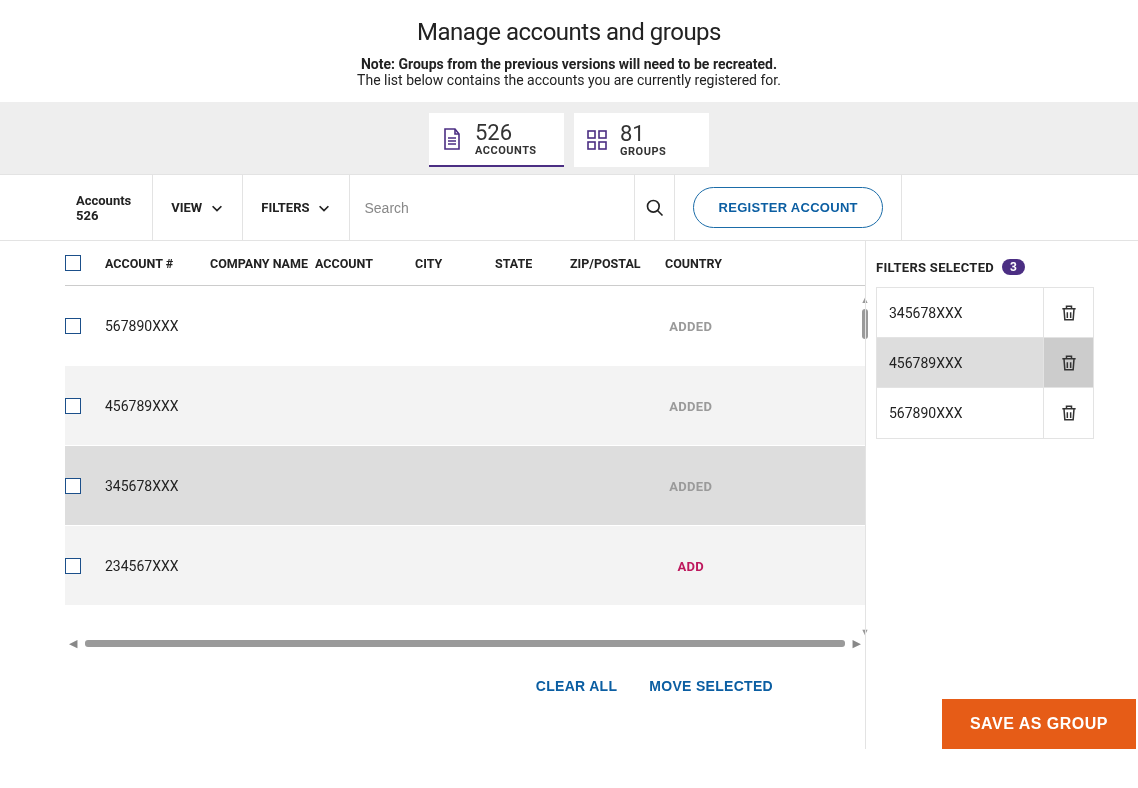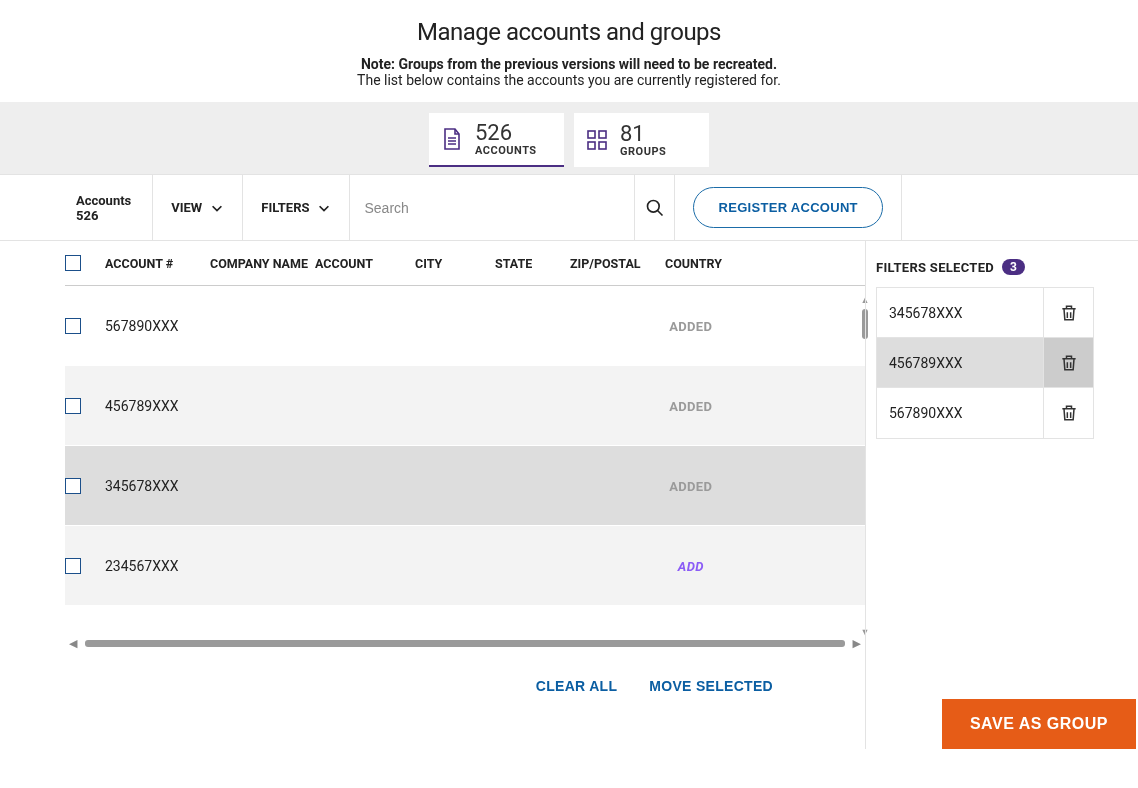--- a/index.html
+++ b/index.html
@@ -164,21 +164,21 @@
     color:#222;
   }
   .row.stripe { background:#f3f3f3; }
   .row.hover { background:#ddd; }
   .row .status {
     font-size:13px;
     font-weight:700;
     letter-spacing:0.3px;
   }
   .status.added { color:#9a9a9a; }
-  .status.add { color:#8b5cf6; cursor:pointer;font-style:italic;}
+  .status.add { color:#be185d; cursor:pointer;}
 
   .vscroll {
     position:absolute;
     right:-6px;
     top:54px;
     width:12px;
     height:342px;
     display:flex;
     flex-direction:column;
     align-items:center;

